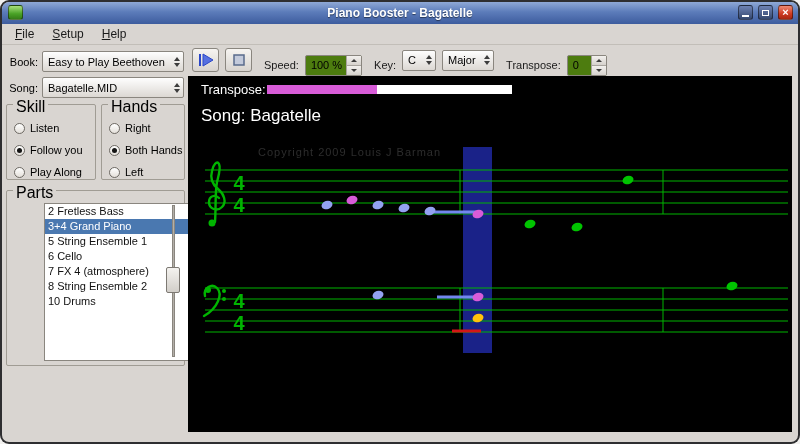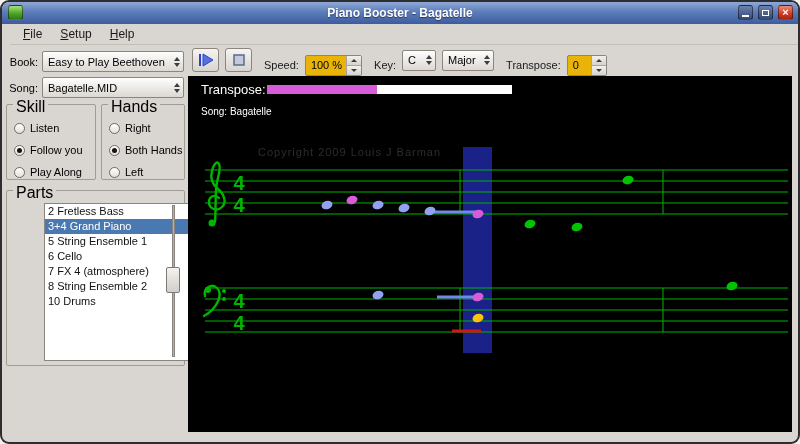--- a/index.html
+++ b/index.html
@@ -15,21 +15,21 @@
   .tb-btn{width:15px;height:15px;border-radius:3px;border:1px solid rgba(0,0,0,.45);box-sizing:border-box;
     display:flex;align-items:center;justify-content:center;z-index:2;}
   .tb-app{position:absolute;left:6px;top:3px;background:linear-gradient(#a8e07c,#49a226 60%,#357d18);}
   .tb-right{position:absolute;right:5px;top:3px;display:flex;gap:5px;}
   .tb-min,.tb-max{background:linear-gradient(#6d82b4,#35486f);}
   .tb-close{background:linear-gradient(#ef8a74,#cd3a22 60%,#a82812);color:#fff;font-size:11px;font-weight:bold;line-height:1;}
   .g-min{width:7px;height:2px;background:#fff;margin-top:7px;}
   .g-max{width:7px;height:6px;border:1px solid #fff;box-sizing:border-box;}
 
   
-  .menubar{position:absolute;left:8px;top:22px;right:0;height:20px;display:flex;align-items:center;padding-left:4px;
+  .menubar{position:absolute;left:0;top:22px;right:0;height:20px;display:flex;align-items:center;padding-left:4px;
     border-bottom:1px solid #c2beb8;font-size:12px;color:#1a1a1a;}
   .menu-item{padding:2px 9px;}
   .menu-item u{text-decoration:underline;}
 
   
   .lbl{font-size:11px;color:#1a1a1a;margin-top:9px;}
   .field-row{position:absolute;display:flex;align-items:center;}
   .row-label{width:34px;text-align:right;margin-right:4px;font-size:11px;}
   .combo{position:relative;height:21px;box-sizing:border-box;border:1px solid #8a867f;border-radius:2px;
     background:linear-gradient(#fefefe,#dcd8d3);display:flex;align-items:center;padding:0 17px 0 5px;font-size:11px;white-space:nowrap;overflow:hidden;}
@@ -53,34 +53,34 @@
 
   .vslider{position:absolute;}
   .vslider .groove{position:absolute;left:7px;top:2px;bottom:2px;width:3px;background:#b3afa8;border:1px solid #8a867f;box-sizing:border-box;}
   .vslider .handle{position:absolute;left:1px;width:14px;height:26px;border:1px solid #7d7973;border-radius:2px;
     background:linear-gradient(#f4f2ef,#d2cec9);box-sizing:border-box;}
 
   
   .toolbar{position:absolute;left:190px;top:43px;height:30px;display:flex;align-items:center;gap:6px;font-size:11px;}
   .tool-btn{width:27px;height:24px;border:1px solid #8a867f;border-radius:3px;background:linear-gradient(#f6f4f1,#d8d4cf);
     display:flex;align-items:center;justify-content:center;padding:0;}
-  .spin{display:flex;height:21px;box-sizing:border-box;border:1px solid #8a867f;border-radius:2px;background:#eab308;align-items:stretch;font-size:11px;margin-top:11px;}
+  .spin{display:flex;height:21px;box-sizing:border-box;border:1px solid #8a867f;border-radius:2px;background:#4d7c0f;align-items:stretch;font-size:11px;margin-top:11px;}
   .spin .val{padding:3px 4px 0 5px;}
   .spin .btns{width:14px;display:flex;flex-direction:column;border-left:1px solid #a8a49e;}
   .spin .btns i{flex:1;display:flex;align-items:center;justify-content:center;background:linear-gradient(#f2f0ed,#d6d2cd);}
   .spin .btns i + i{border-top:1px solid #a8a49e;}
   .spin .tri-up{border-left-width:3px;border-right-width:3px;border-bottom-width:3.5px;}
   .spin .tri-dn{border-left-width:3px;border-right-width:3px;border-top-width:3.5px;}
 
   
   .score{position:absolute;left:186px;top:74px;width:604px;height:356px;background:#000;}
   .acc-label{position:absolute;left:13px;top:6px;color:#fff;font-size:13px;}
   .progress{position:absolute;left:79px;top:9px;width:245px;height:9px;background:#fff;}
   .progress .fill{height:100%;}
-  .song-label{position:absolute;left:13px;top:30px;color:#fff;font-size:10px;}
+  .song-label{position:absolute;left:13px;top:30px;color:#fff;font-size:17px;}
   .copyright{position:absolute;left:70px;top:70px;color:#2d2d2d;font-size:11px;letter-spacing:1px;}
   #notation{position:absolute;left:0;top:0;}
 </style>
 </head>
 <body>
 
 <div class="stage">
 <div class="frame">
 <div class="window">
 

